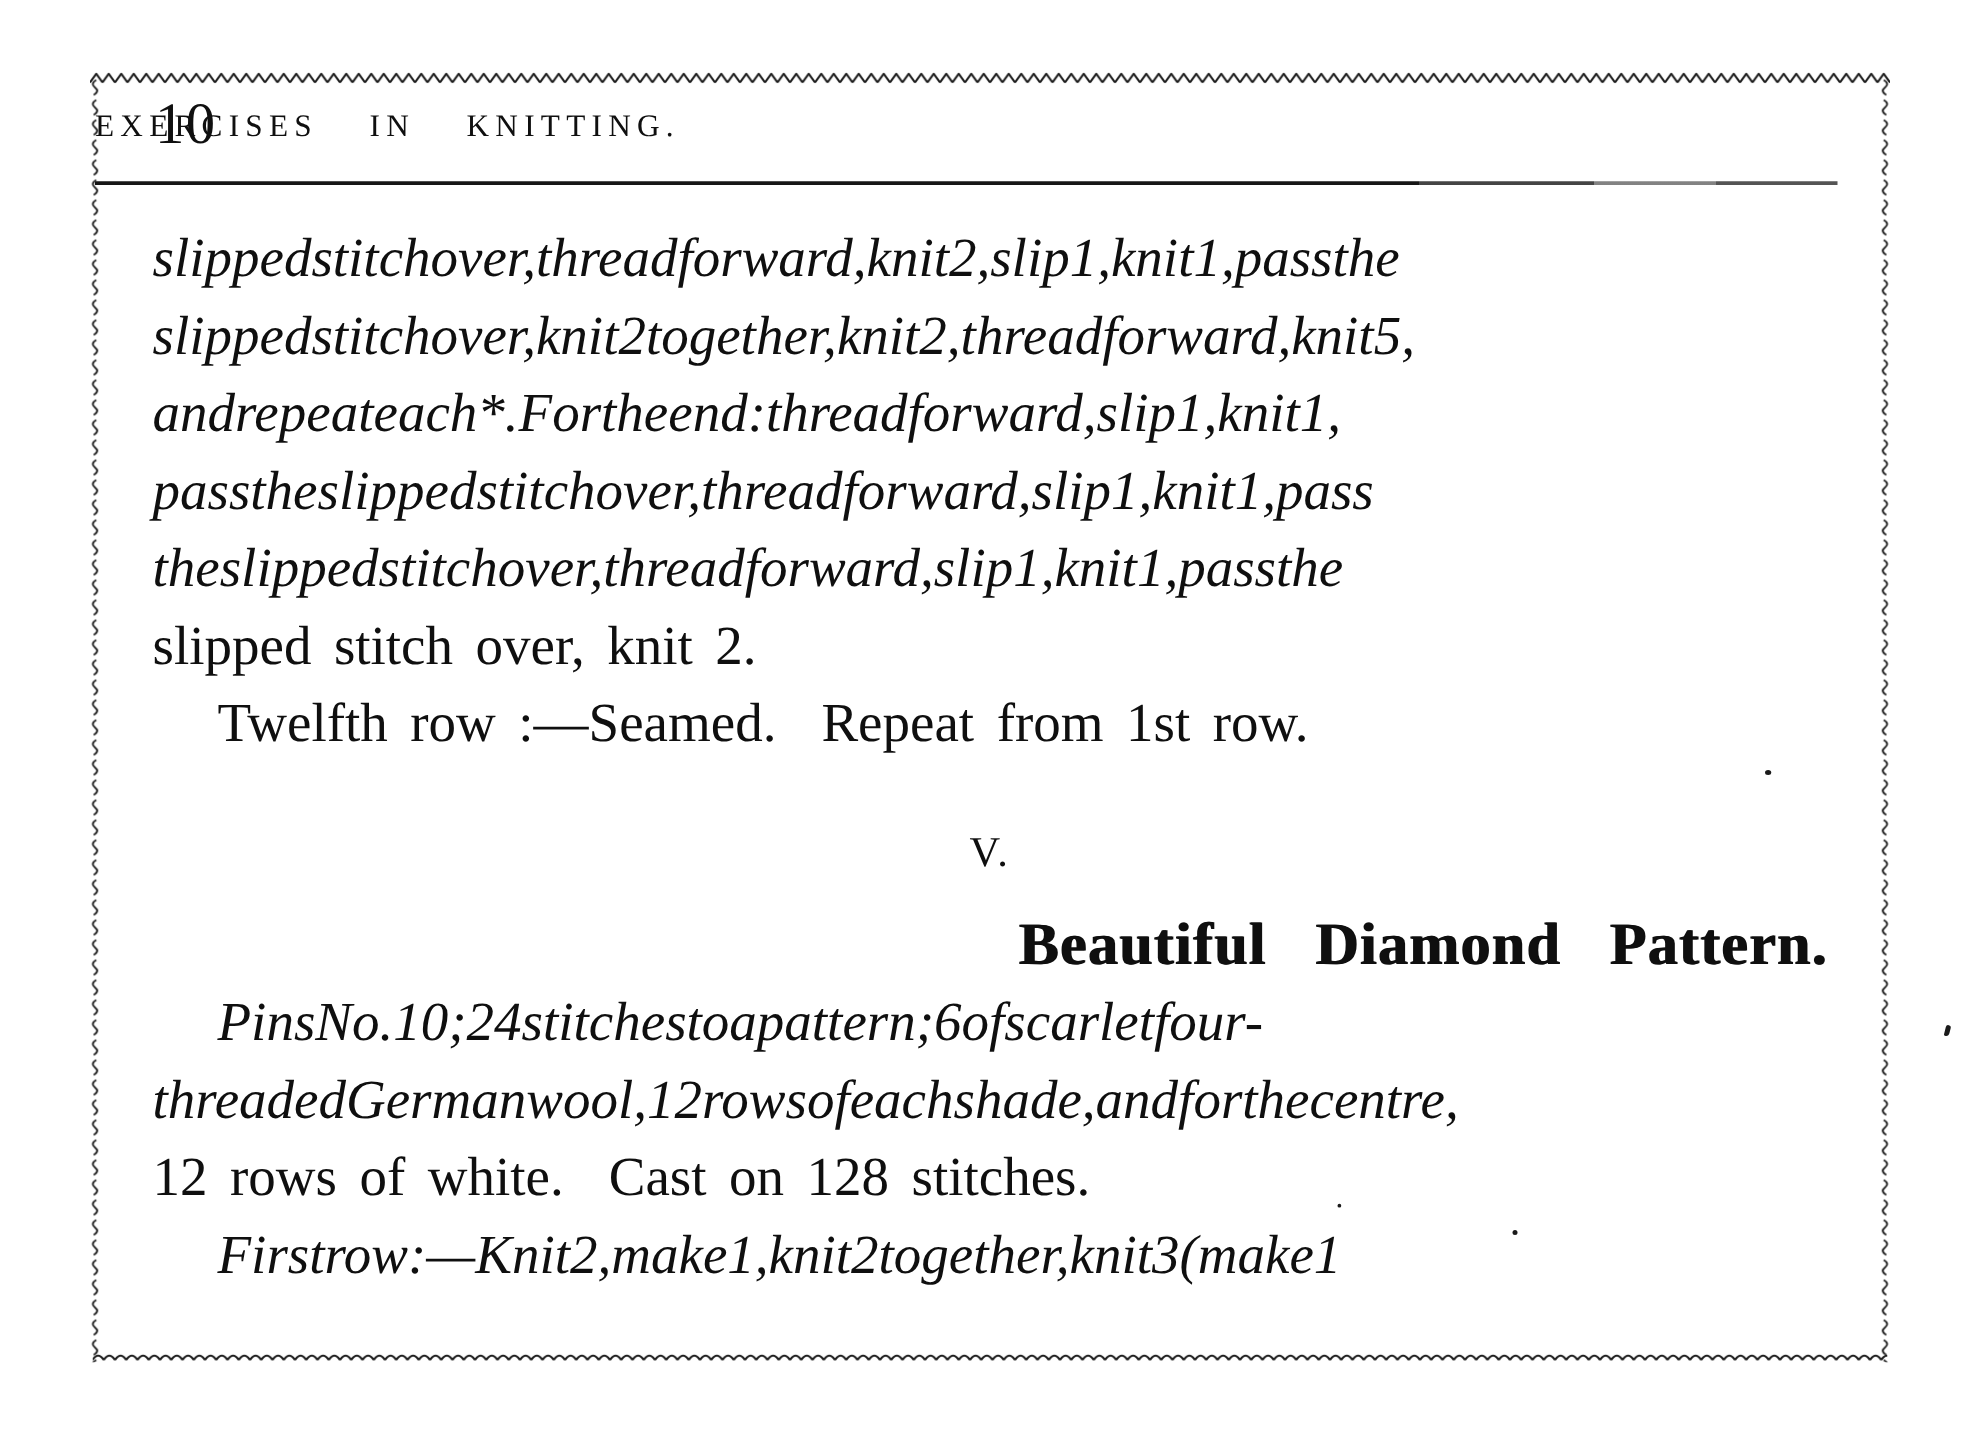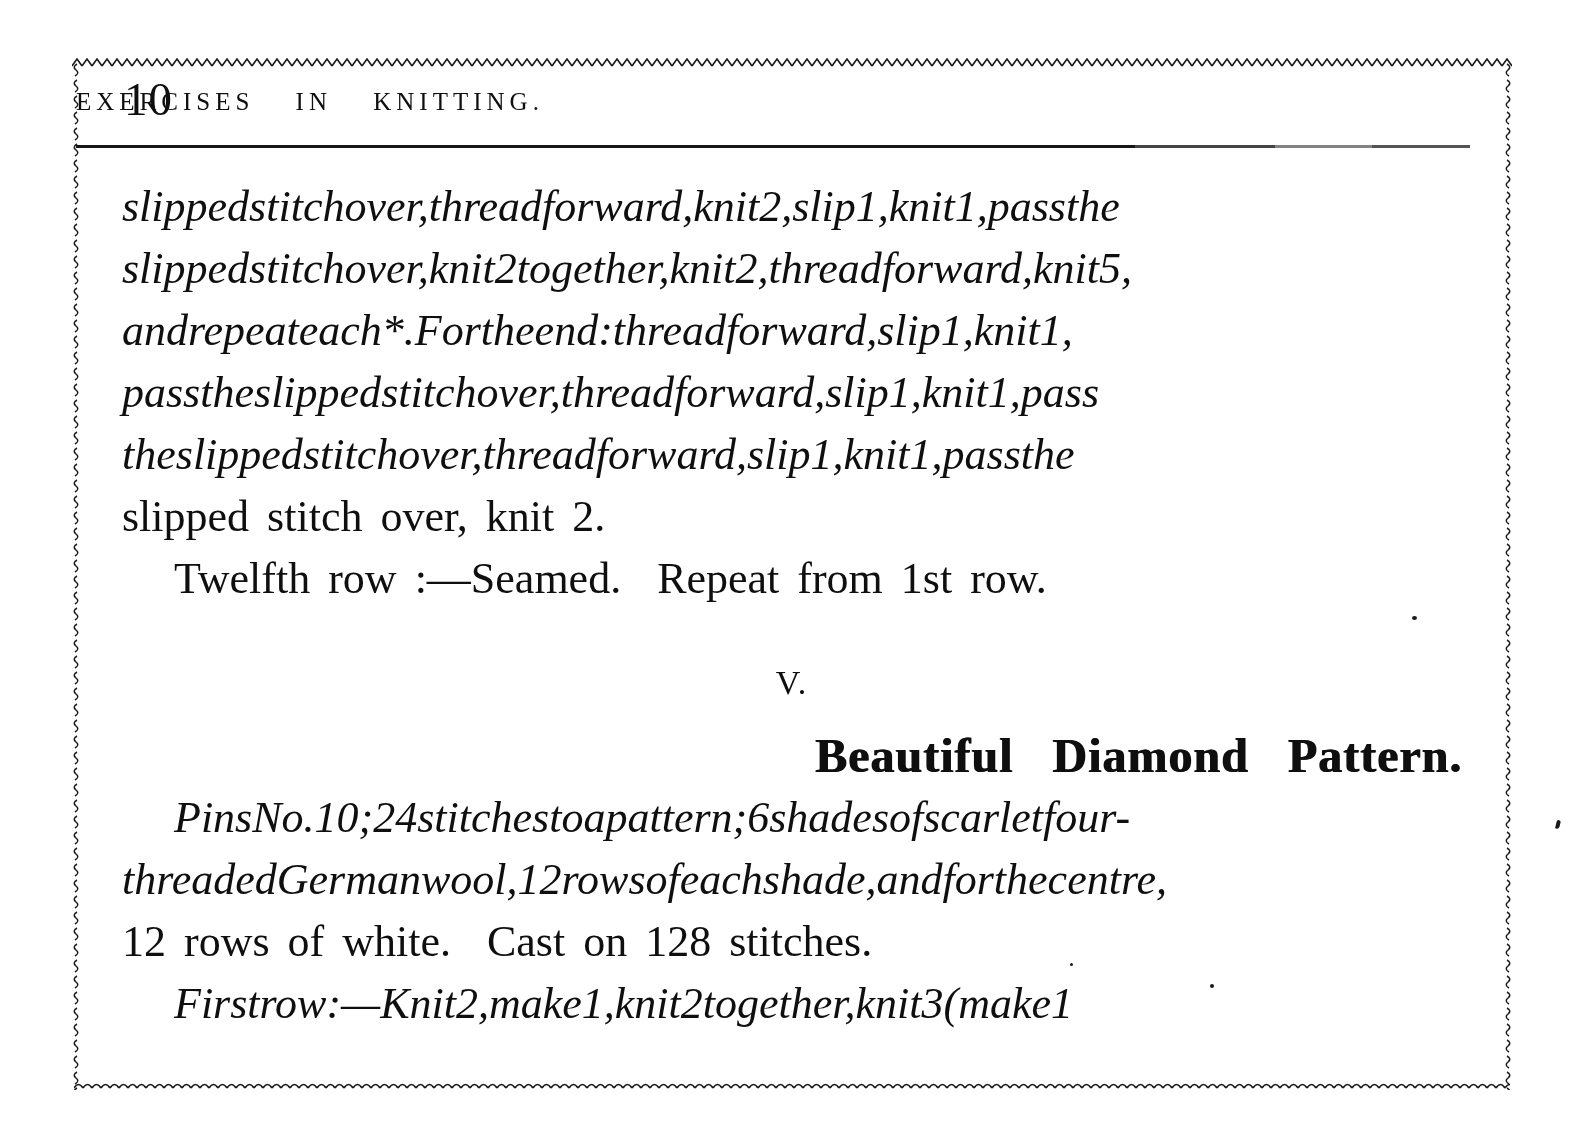--- a/index.html
+++ b/index.html
@@ -183,21 +183,20 @@
         <span>No.</span>
         <span>10</span>
         <span>;</span>
         <span>24</span>
         <span>stitches</span>
         <span>to</span>
         <span>a</span>
         <span>pattern</span>
         <span>;</span>
         <span>6</span>
-        <span>shades</span>
         <span>of</span>
         <span>scarlet</span>
         <span>four-</span>
       </div>
     <div class="bline jline">
         <span>threaded</span>
         <span>German</span>
         <span>wool,</span>
         <span>12</span>
         <span>rows</span>

